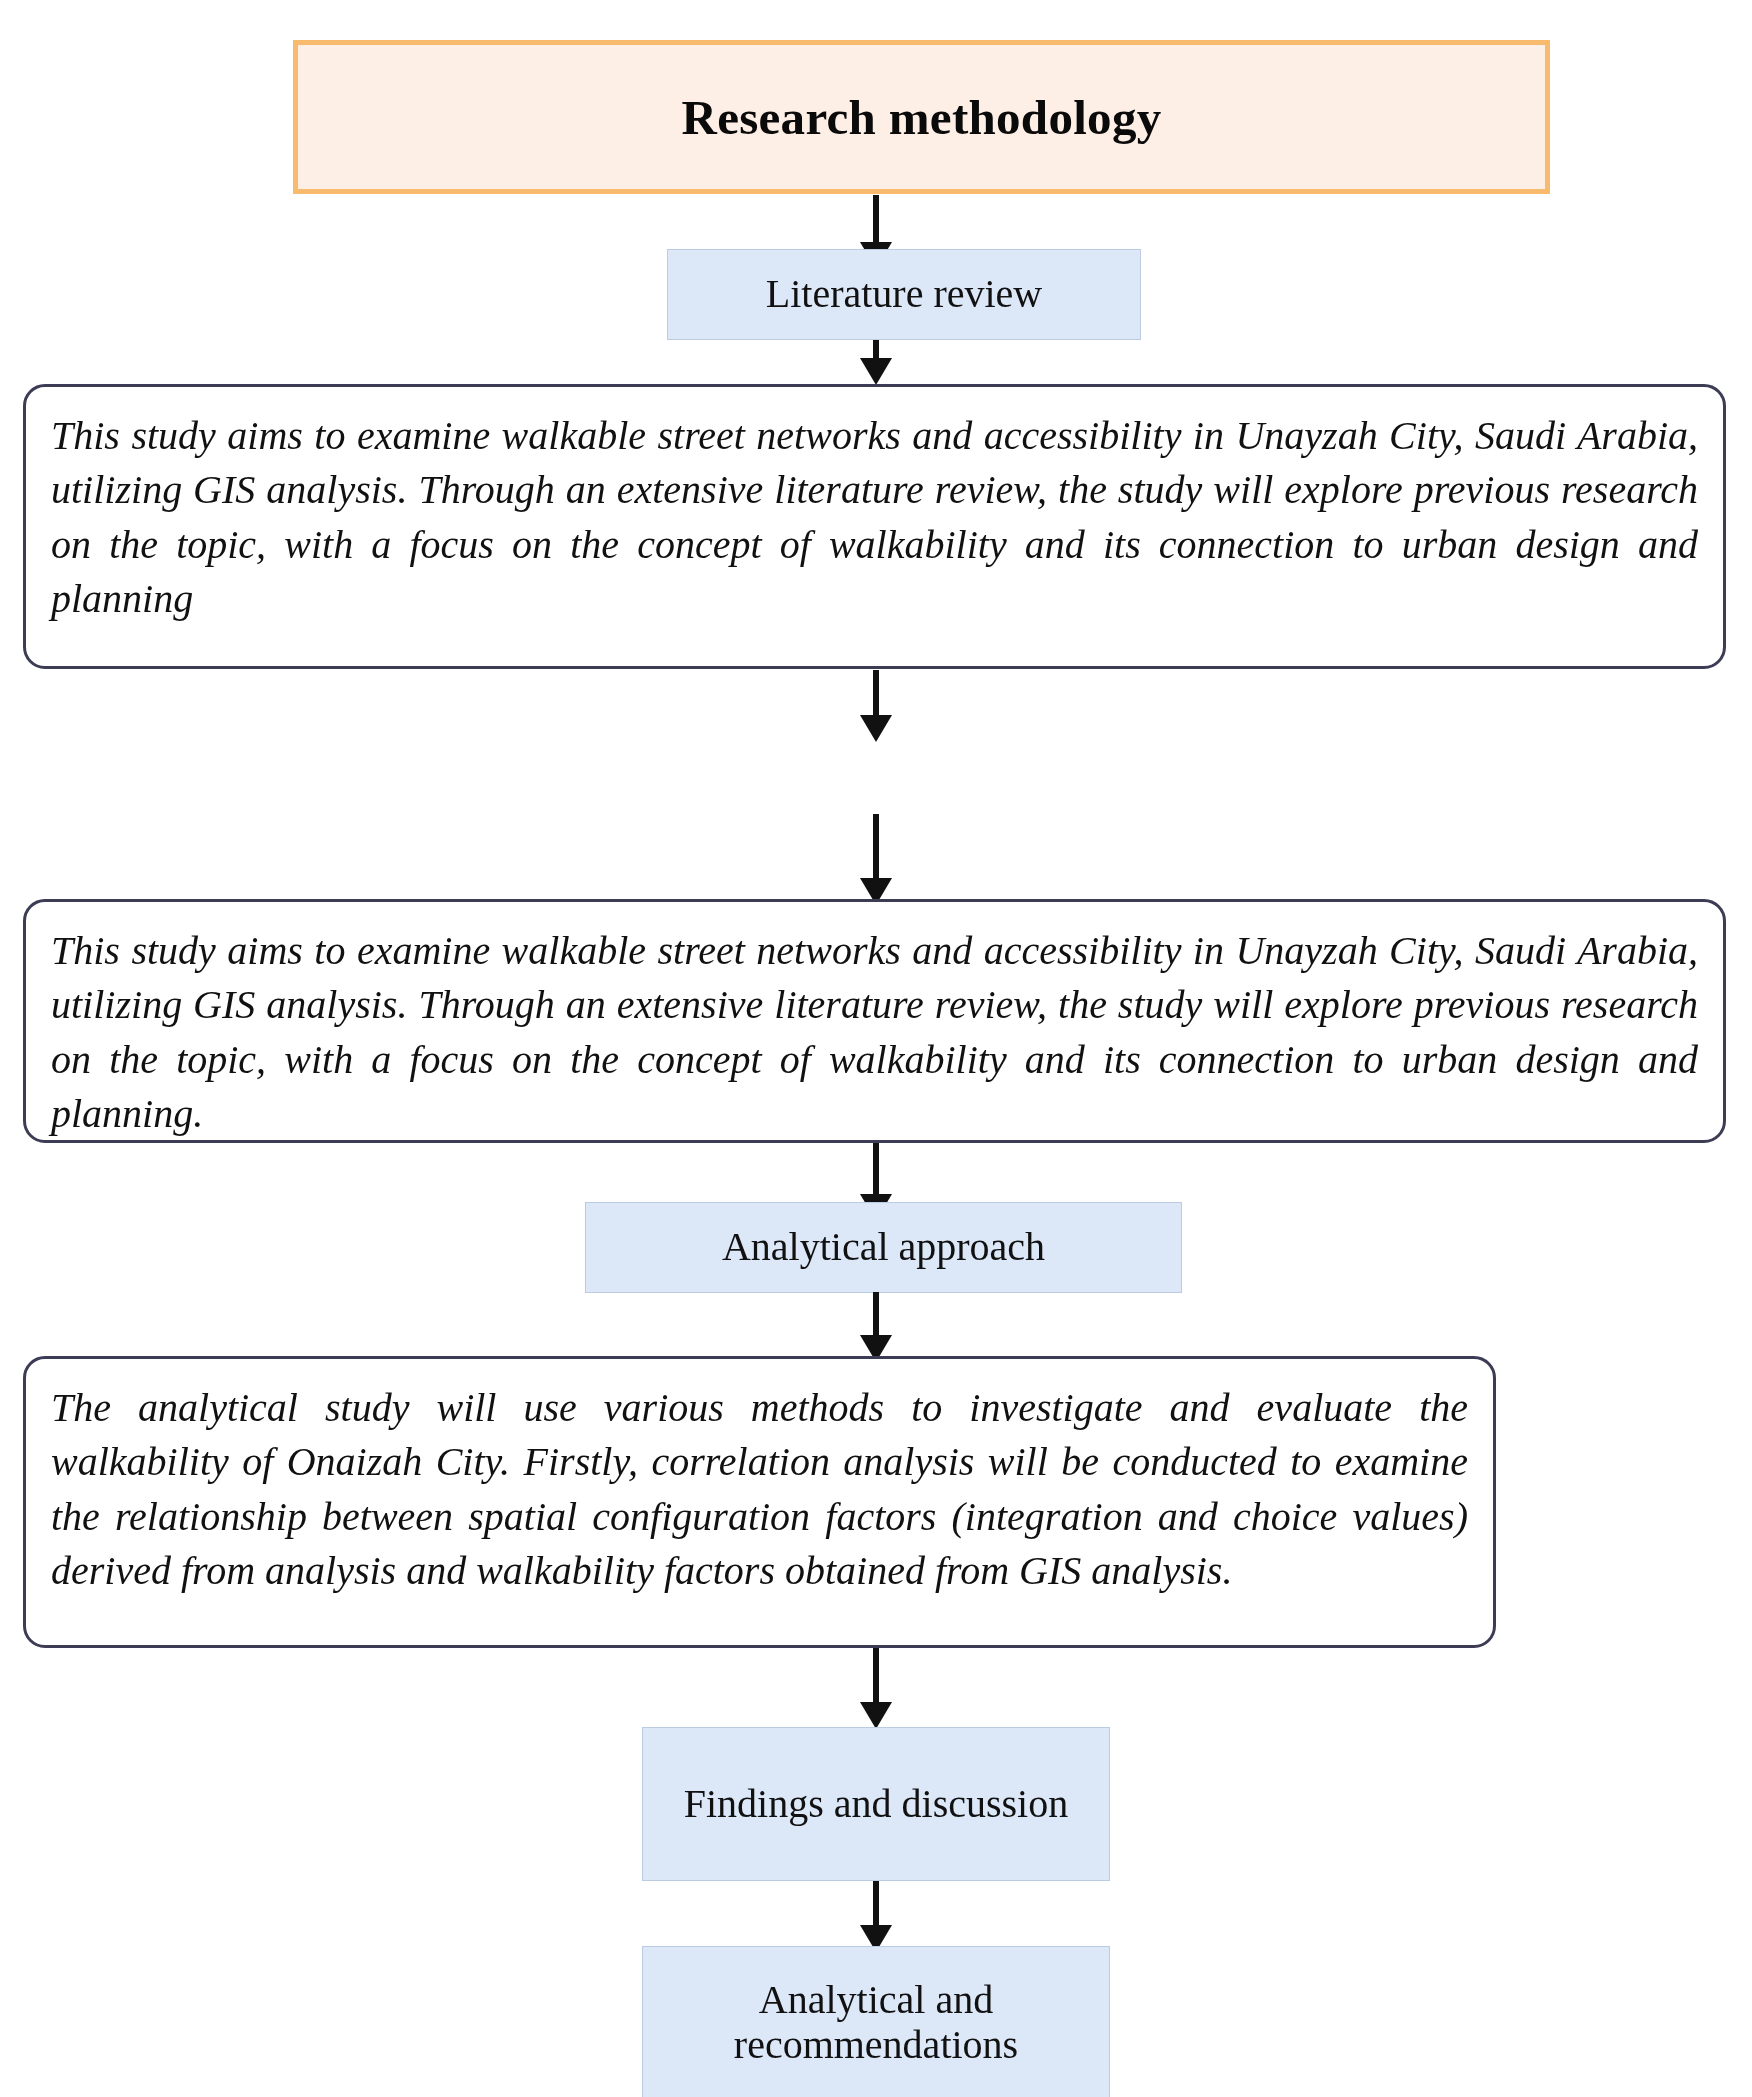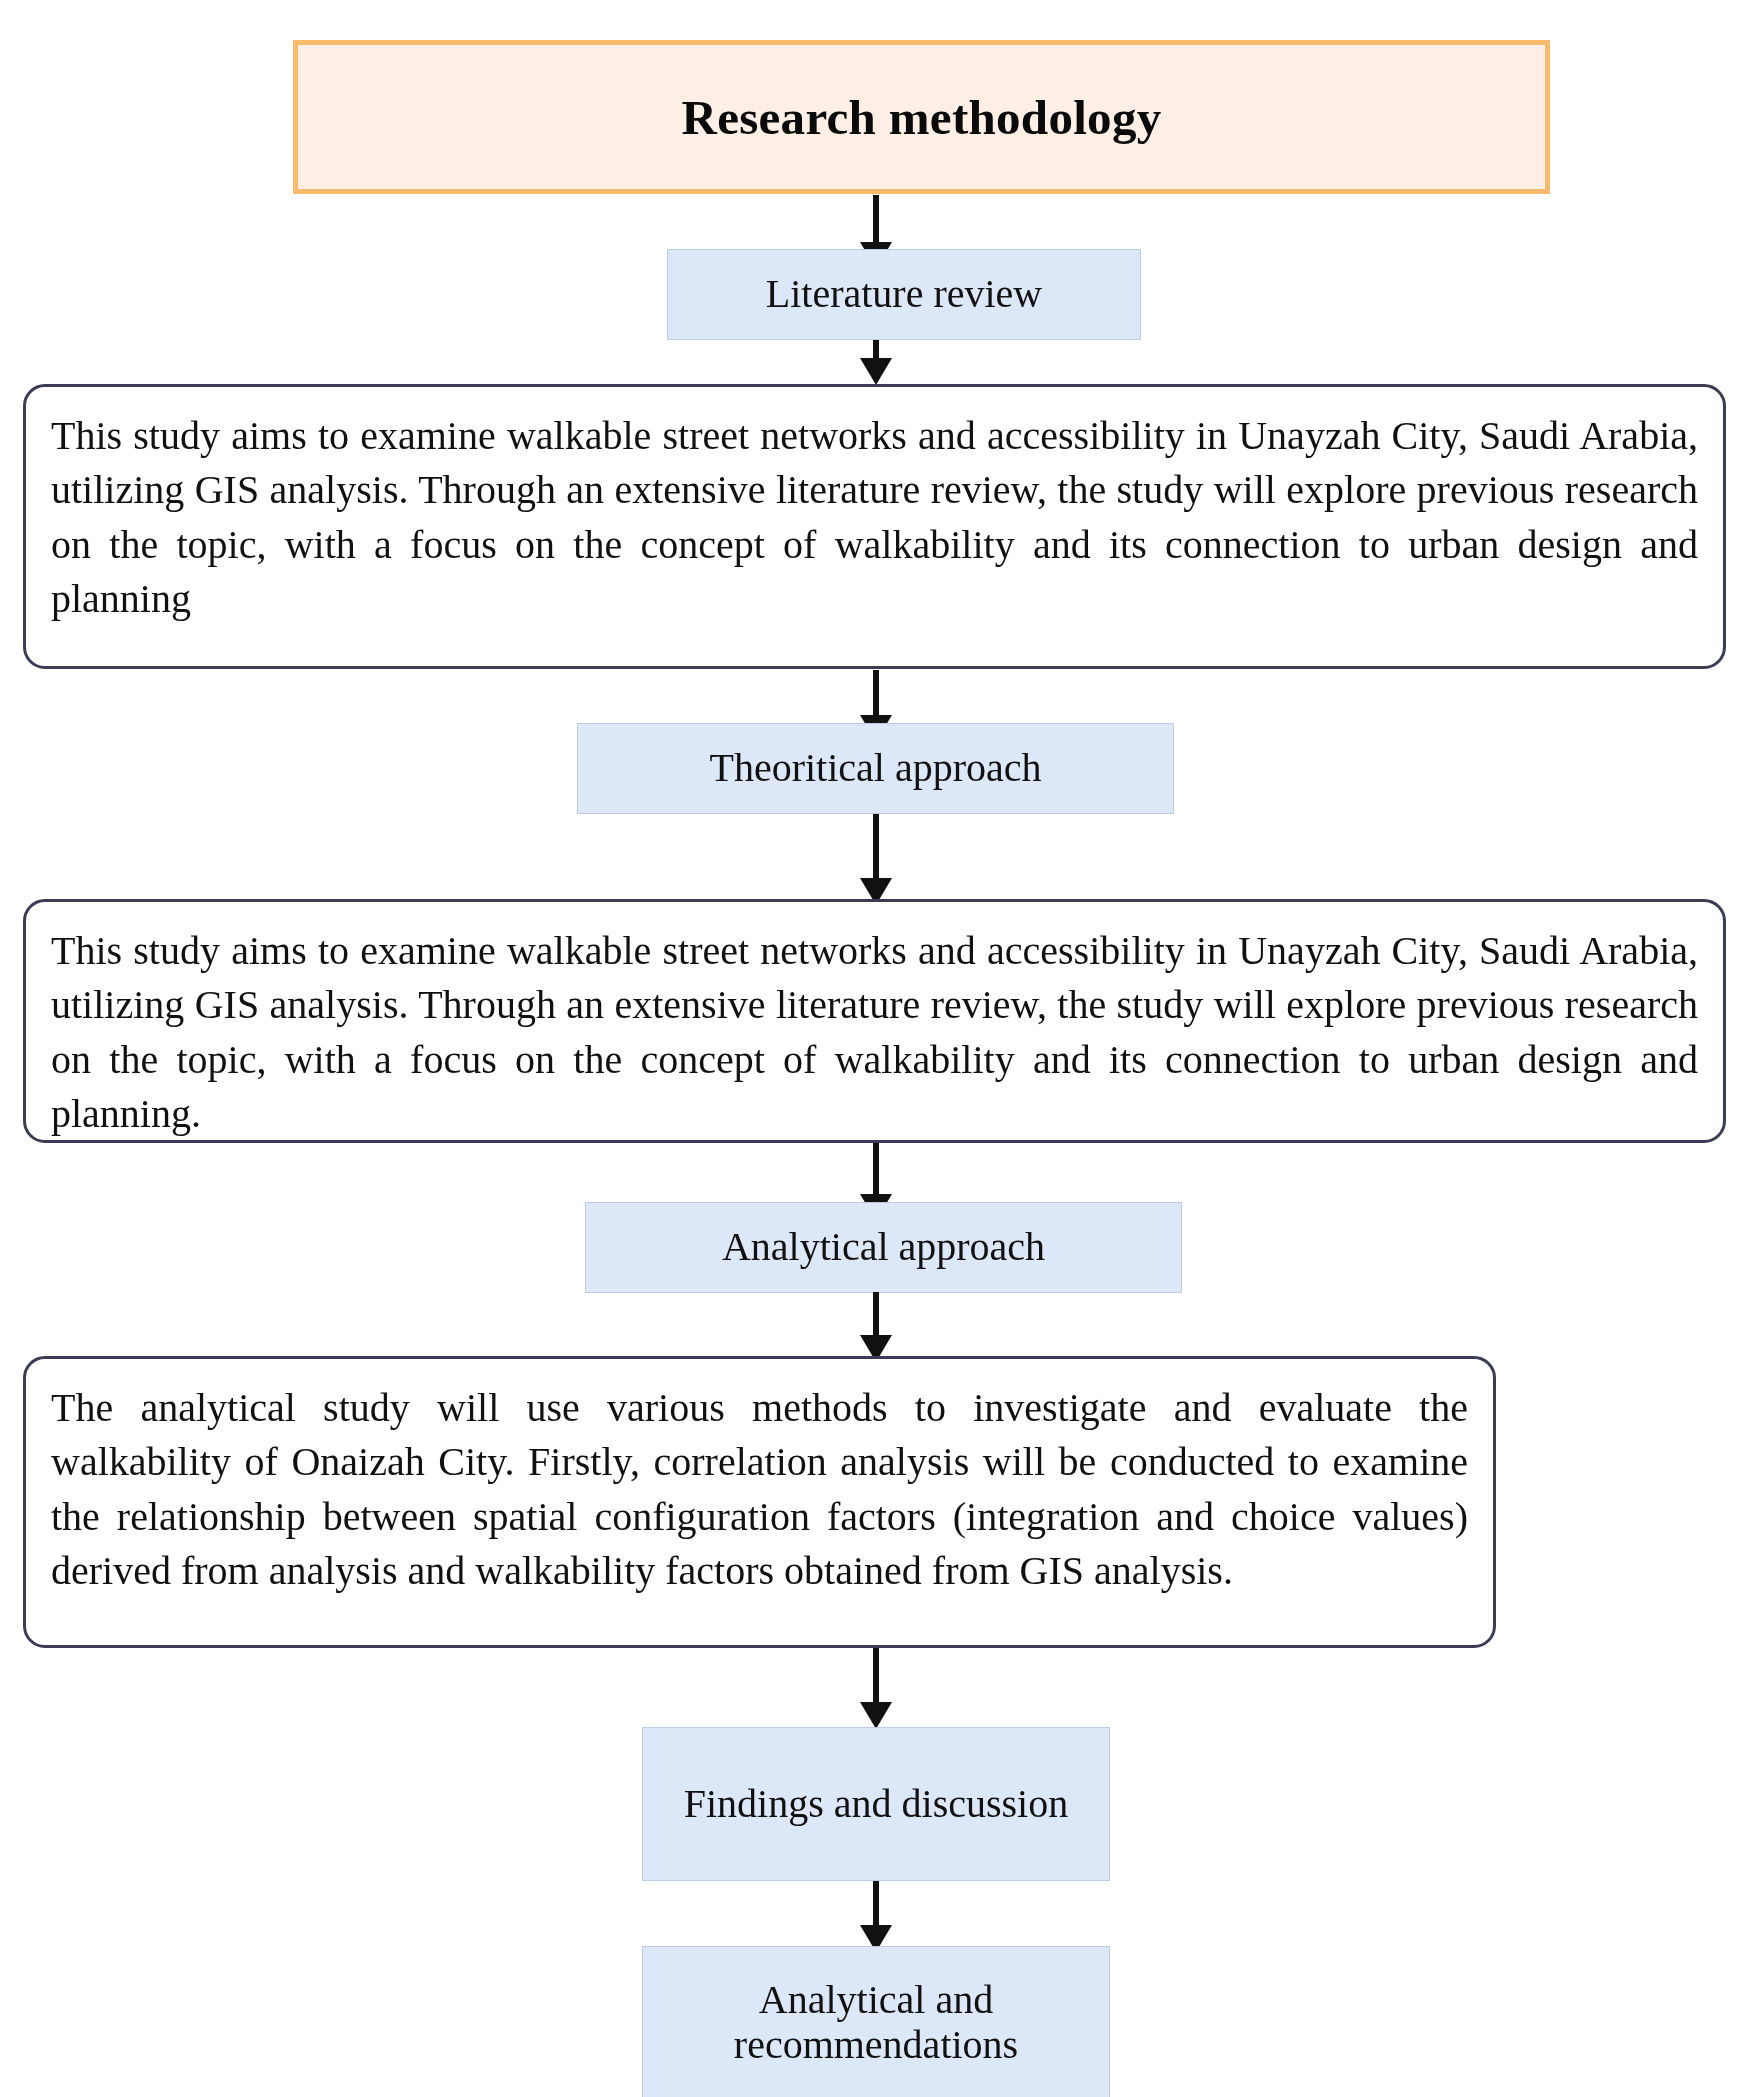--- a/index.html
+++ b/index.html
@@ -60,20 +60,21 @@
     padding: 22px 25px 18px 25px;
   }
   .node-para .para-text {
     font-size: 40px;
     line-height: 1.36;
     text-align: justify;
     text-align-last: left;
     width: 100%;
     color: #111111;
     hyphens: none;
+    font-style: italic;
   }
 
   
   .connector {
     position: absolute;
     width: 0;
     display: block;
   }
   .connector .shaft {
     position: absolute;
@@ -117,23 +118,20 @@
 
   <div class="node node-para" style="left:23px; top:384px; width:1703px; height:285px;">
     <div class="para-text">This study aims to examine walkable street networks and accessibility in Unayzah City, Saudi Arabia, utilizing GIS analysis. Through an extensive literature review, the study will explore previous research on the topic, with a focus on the concept of walkability and its connection to urban design and planning</div>
   </div>
 
   <div class="connector" style="left:876px; top:670px; height:73px;">
     <div class="shaft" style="height:45px;"></div>
     <div class="head" style="top:45px;"></div>
   </div>
 
-  <div class="node node-stage" style="left:577px; top:723px; width:597px; height:91px;">
-    <span>Theoritical approach</span>
-  </div>
 
   <div class="connector" style="left:876px; top:814px; height:91px;">
     <div class="shaft" style="height:64px;"></div>
     <div class="head" style="top:64px;"></div>
   </div>
 
   <div class="node node-para" style="left:23px; top:899px; width:1703px; height:244px;">
     <div class="para-text">This study aims to examine walkable street networks and accessibility in Unayzah City, Saudi Arabia, utilizing GIS analysis. Through an extensive literature review, the study will explore previous research on the topic, with a focus on the concept of walkability and its connection to urban design and planning.</div>
   </div>
 

